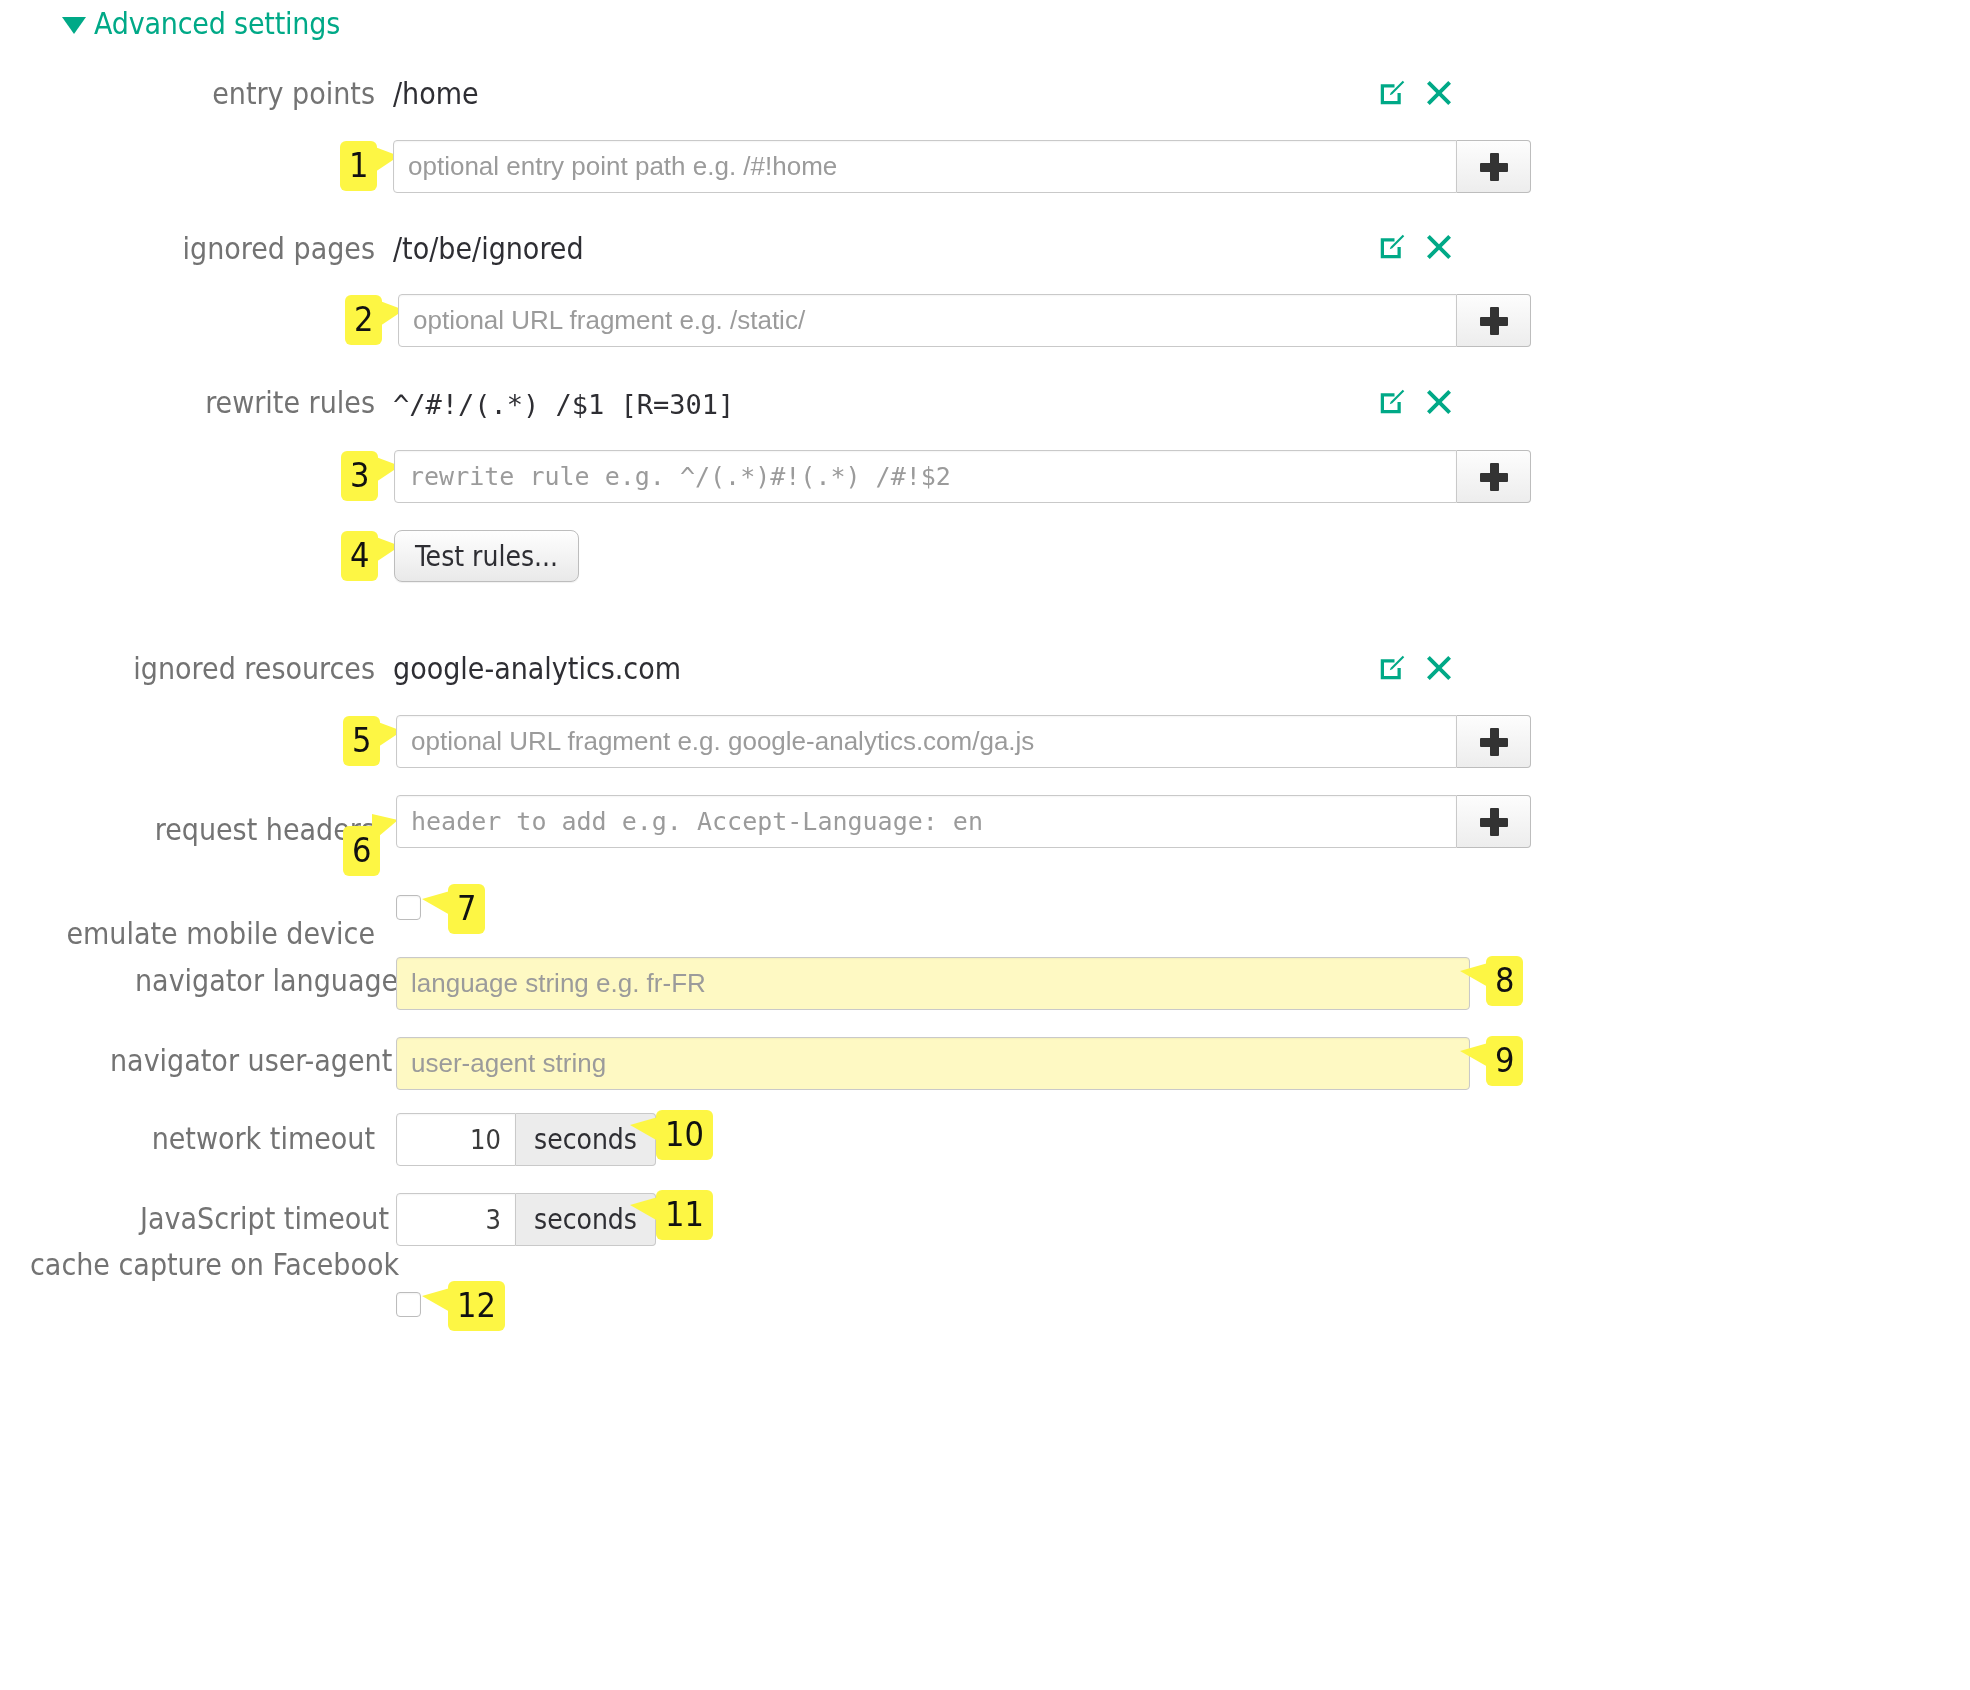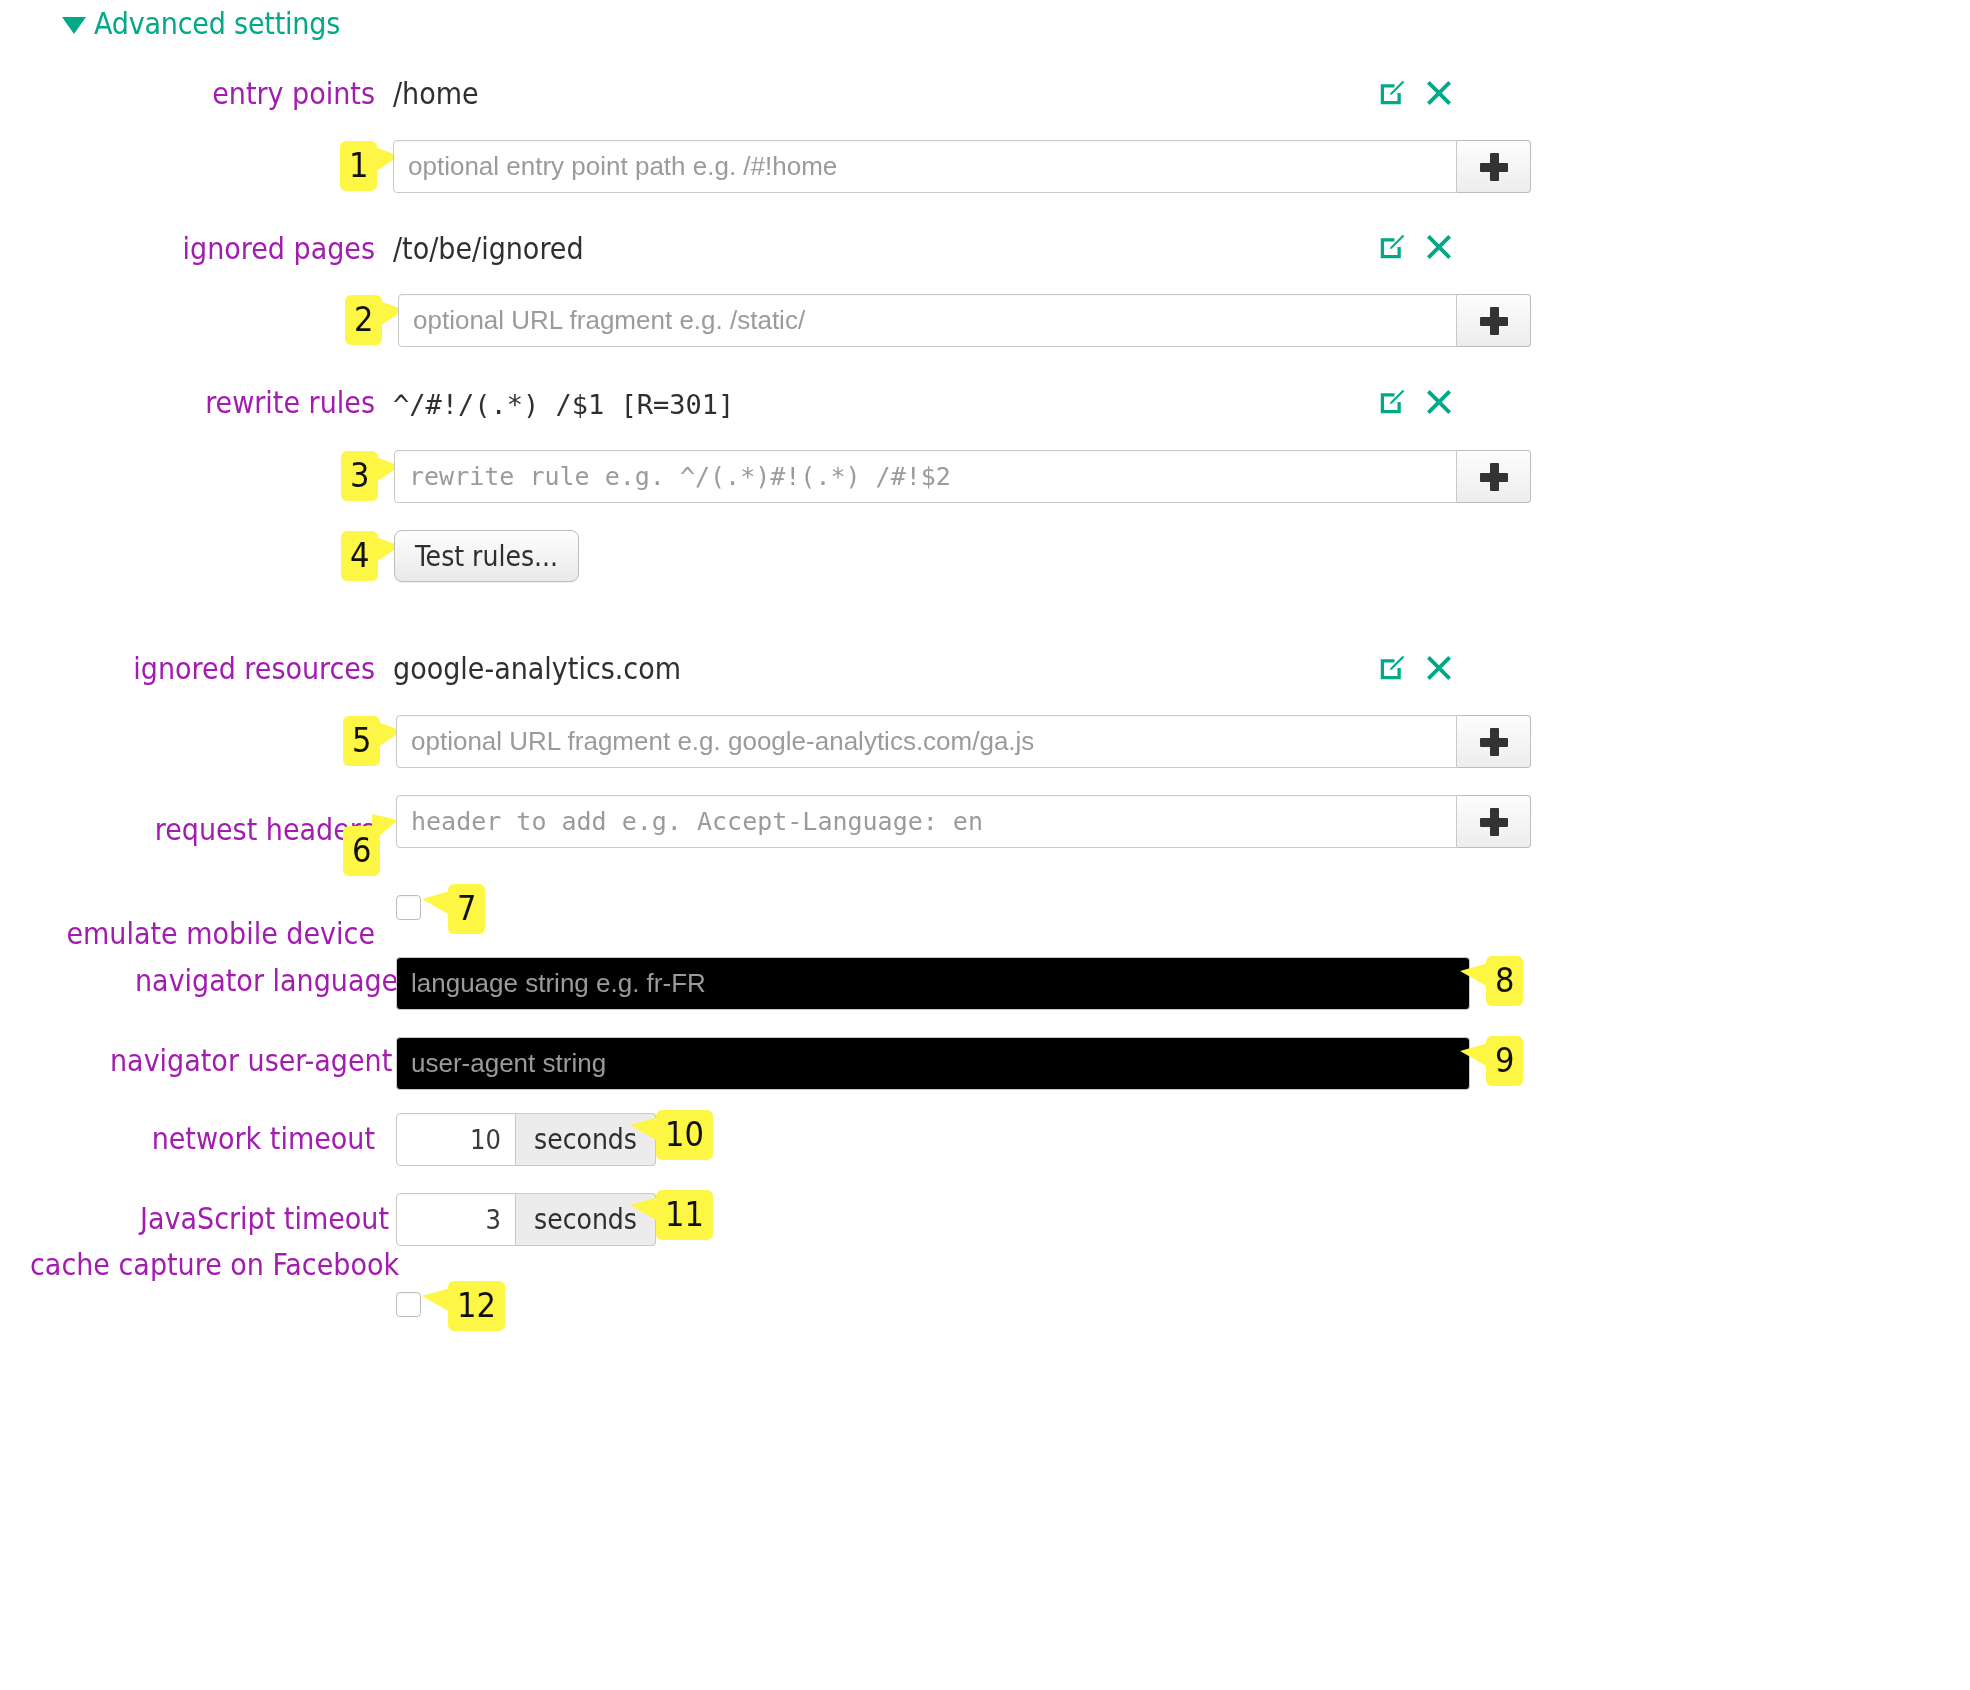--- a/index.html
+++ b/index.html
@@ -33,21 +33,21 @@
     border-top: 17px solid #00a987;
     display: block;
     margin-top: 3px;
   }
 
   
   .lbl {
     position: absolute;
     text-align: right;
     font-size: 30px;
-    color: #a21caf;
+    color: #737373;
     font-family: "DejaVu Sans Condensed", "Liberation Sans", sans-serif;
     white-space: nowrap;
     right: auto;
   }
 
   .valtext {
     position: absolute;
     font-size: 30px;
     color: #2e2e33;
     font-family: "DejaVu Sans Condensed", "Liberation Sans", sans-serif;
@@ -110,21 +110,21 @@
   }
   .plusbtn .plusglyph::before { left: 10px; top: 0; width: 9px; height: 28px; }
   .plusbtn .plusglyph::after  { top: 10px; left: 0; height: 9px; width: 28px; }
 
   
   .soloinput {
     position: absolute;
     height: 53px;
     border: 1px solid #c9c9c9;
     border-radius: 4px;
-    background: #000000;
+    background: #fef9c3;
     padding: 0 14px;
     font-size: 26px;
     color: #8a8a8a;
     font-family: "Liberation Sans", sans-serif;
     outline: none;
     box-shadow: inset 0 1px 2px rgba(0,0,0,.045);
   }
   .soloinput::placeholder { color: #9b9b9b; opacity: 1; }
 
   

